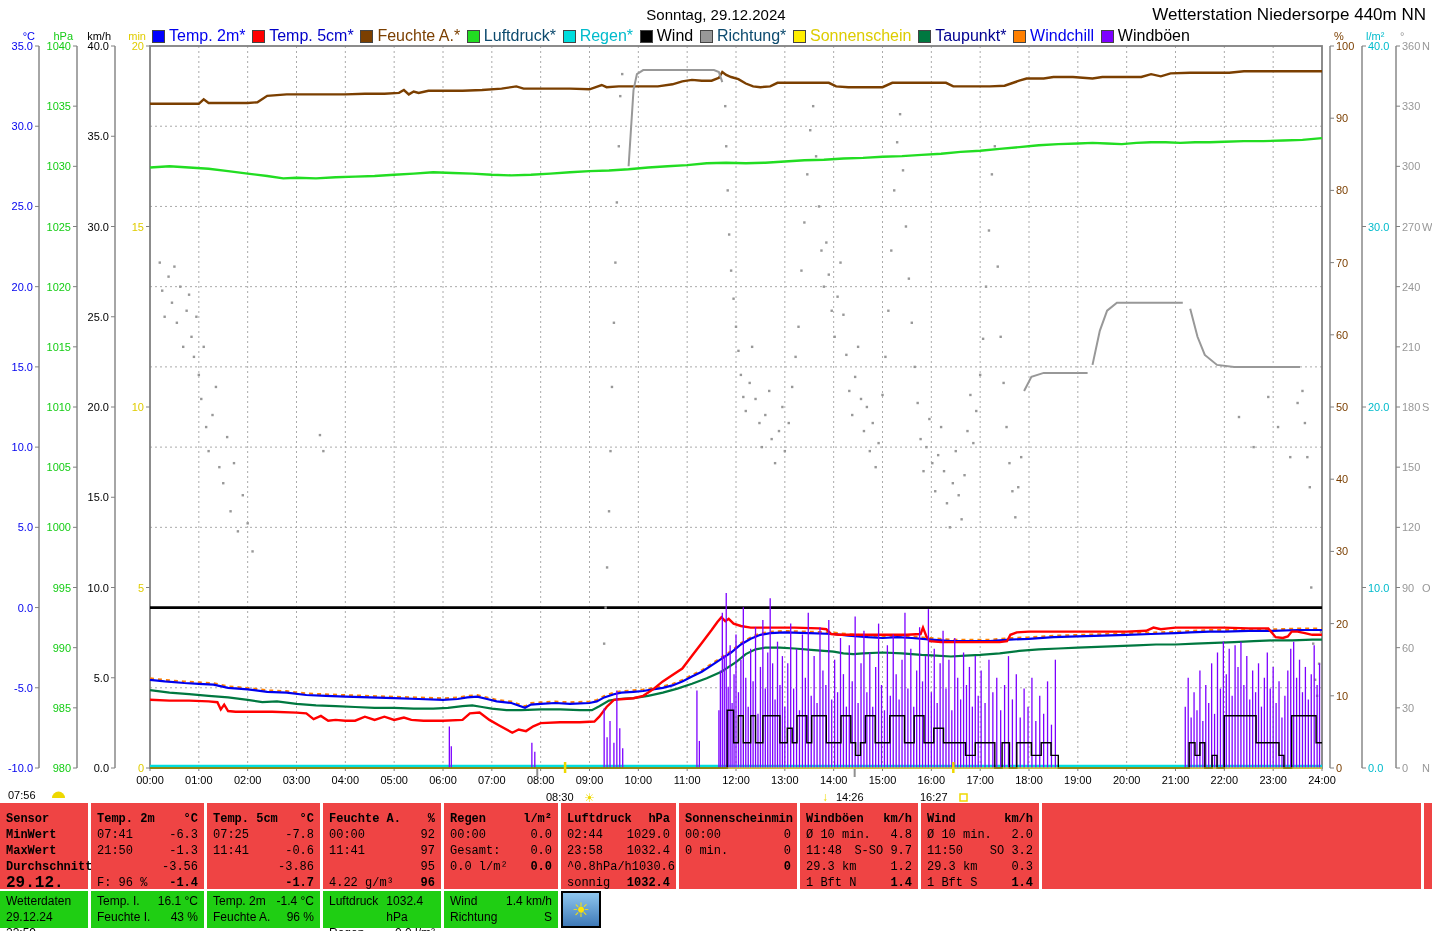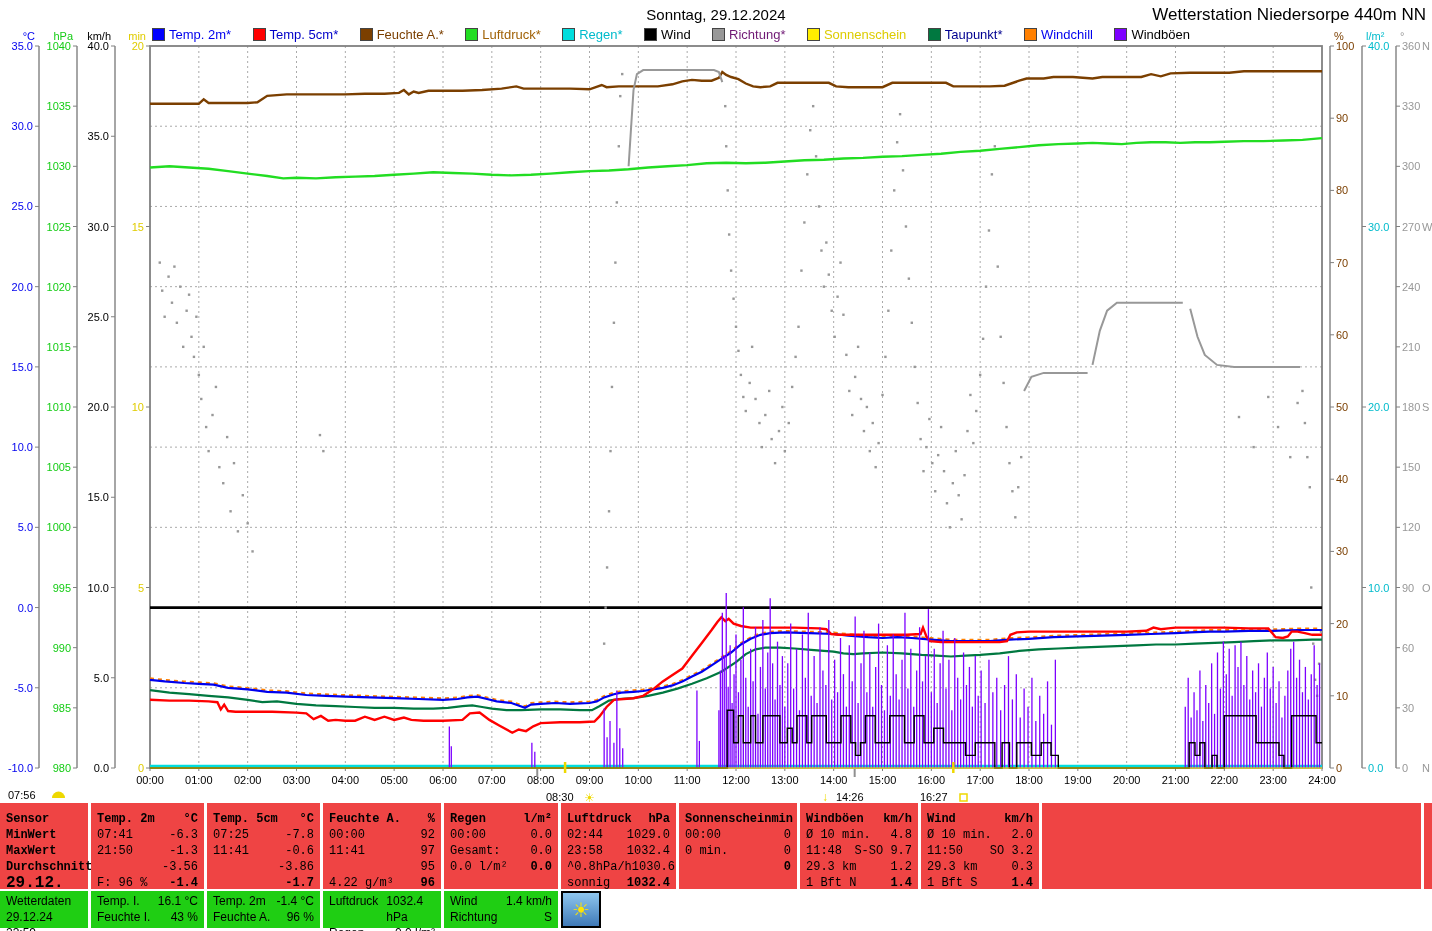--- a/index.html
+++ b/index.html
@@ -2,21 +2,21 @@
 <html><head>
 <meta charset="utf-8">
 <style>
   html,body{margin:0;padding:0;background:#fff;}
   #app{position:relative;width:1432px;height:931px;background:#fff;overflow:hidden;
        font-family:"Liberation Sans",sans-serif;}
   #title{position:absolute;top:6px;left:0;right:0;text-align:center;font-size:15px;color:#000;}
   #station{position:absolute;top:5px;right:6px;font-size:17px;color:#000;}
   #legend{position:absolute;top:27px;left:152px;width:1038px;display:flex;
           justify-content:space-between;align-items:center;}
-  .lg-item{display:flex;align-items:center;font-size:13px;white-space:nowrap;}
+  .lg-item{display:flex;align-items:center;font-size:16px;white-space:nowrap;}
   .lg-sw{width:11px;height:11px;border:1px solid #444;margin-right:4px;display:inline-block;}
   #chart-svg{position:absolute;top:0;left:0;}
   
   #sumtab{position:absolute;top:803px;left:0;width:1432px;height:86px;background:#fff;
           display:flex;gap:3px;}
   .sum-col{background:#ef4444;color:#000;font-size:12px;line-height:16px;padding-top:8px;font-family:Liberation Mono, monospace;}
   .sum-line{display:flex;justify-content:space-between;padding:0 6px;}
   .sum-line .l{text-align:left;} .sum-line .r{text-align:right;}
   .sum-head{font-weight:bold;}
   .sum-bold .r{font-weight:bold;}
@@ -50,33 +50,33 @@
       <div class="lg-item">
         <span class="lg-sw" style="background: rgb(255, 0, 0);"></span>
         <span style="color: rgb(0, 0, 200);">Temp. 5cm*</span>
       </div>
       <div class="lg-item">
         <span class="lg-sw" style="background: rgb(123, 63, 0);"></span>
         <span style="color: rgb(123, 63, 0);">Feuchte A.*</span>
       </div>
       <div class="lg-item">
         <span class="lg-sw" style="background: rgb(34, 221, 34);"></span>
-        <span style="color: #a16207;">Luftdruck*</span>
+        <span style="color: #0c4a6e;">Luftdruck*</span>
       </div>
       <div class="lg-item">
         <span class="lg-sw" style="background: rgb(0, 221, 221);"></span>
         <span style="color: rgb(0, 187, 204);">Regen*</span>
       </div>
       <div class="lg-item">
         <span class="lg-sw" style="background: rgb(0, 0, 0);"></span>
         <span style="color: rgb(0, 0, 0);">Wind</span>
       </div>
       <div class="lg-item">
         <span class="lg-sw" style="background: rgb(152, 152, 152);"></span>
-        <span style="color: #701a75;">Richtung*</span>
+        <span style="color: #0c4a6e;">Richtung*</span>
       </div>
       <div class="lg-item">
         <span class="lg-sw" style="background: rgb(255, 238, 0);"></span>
         <span style="color: rgb(221, 204, 0);">Sonnenschein</span>
       </div>
       <div class="lg-item">
         <span class="lg-sw" style="background: rgb(0, 120, 64);"></span>
         <span style="color: rgb(0, 0, 144);">Taupunkt*</span>
       </div>
       <div class="lg-item">

